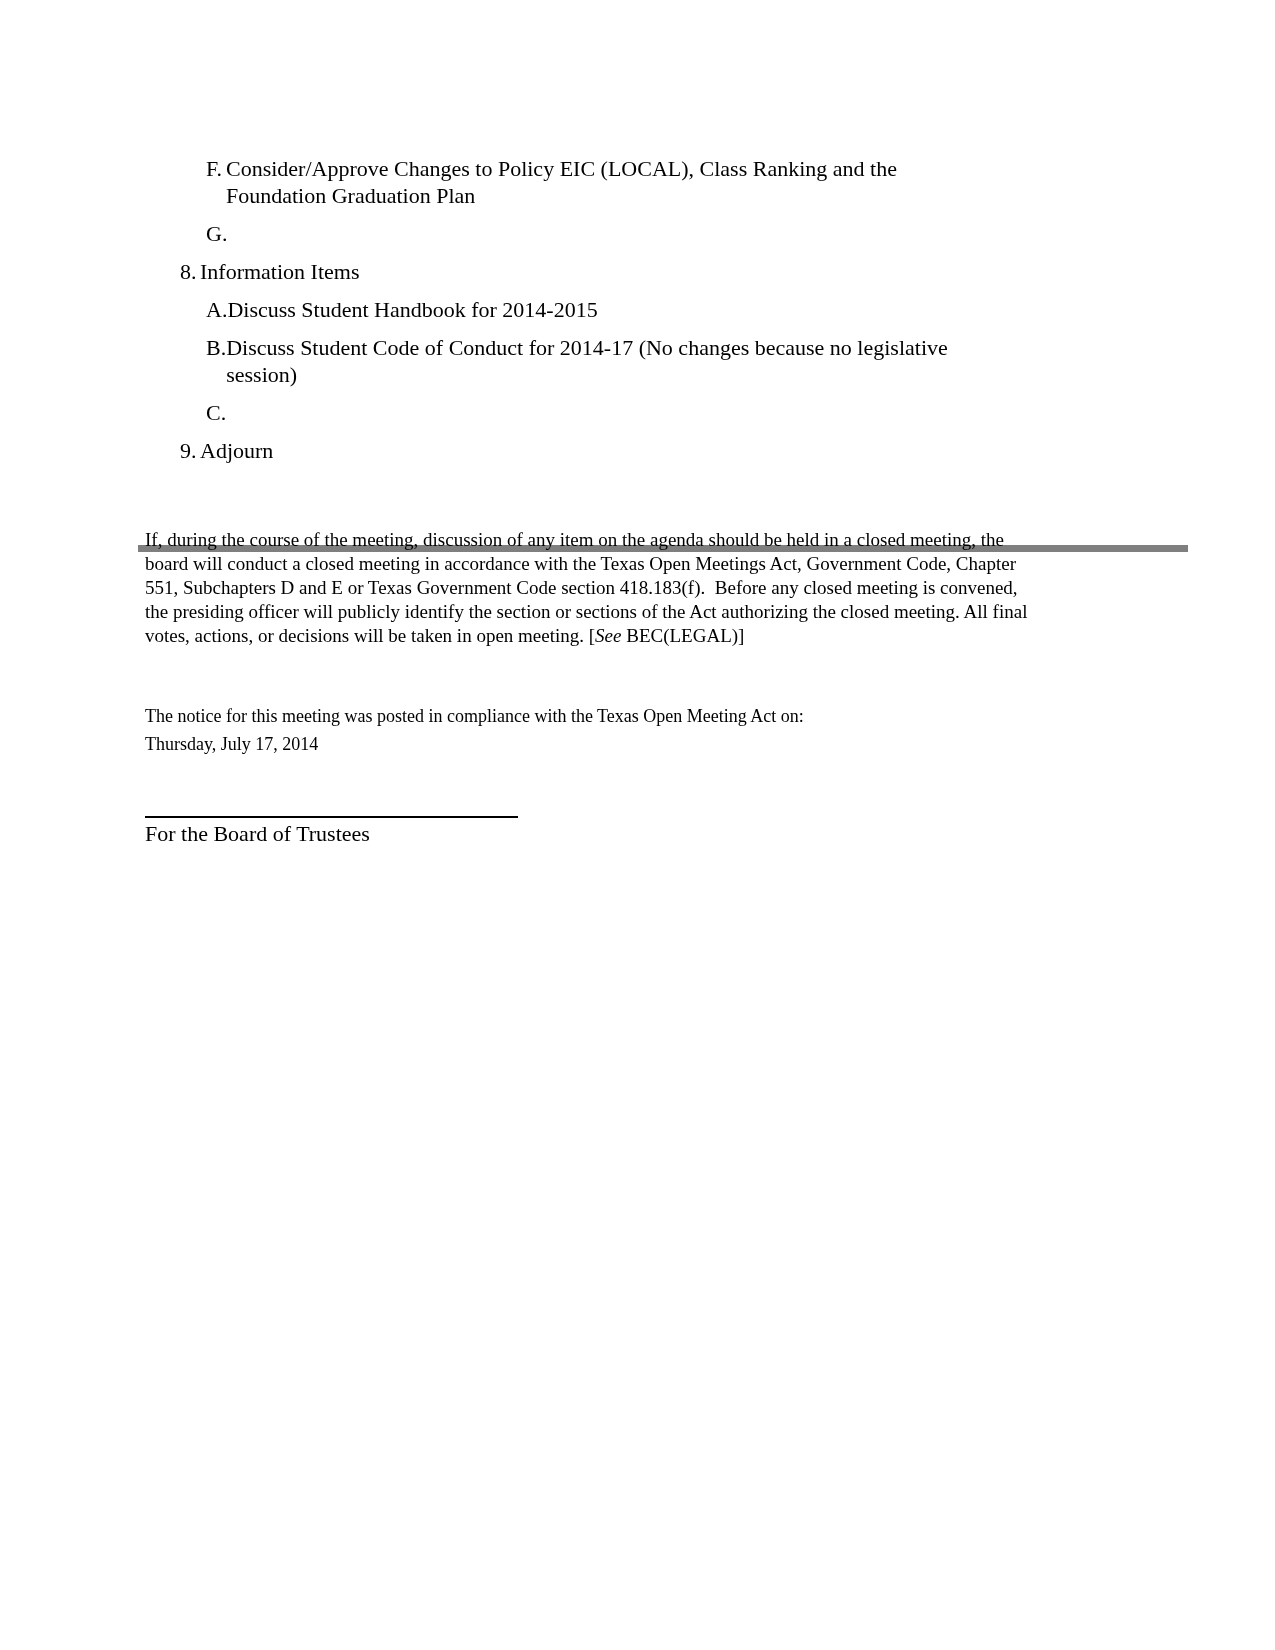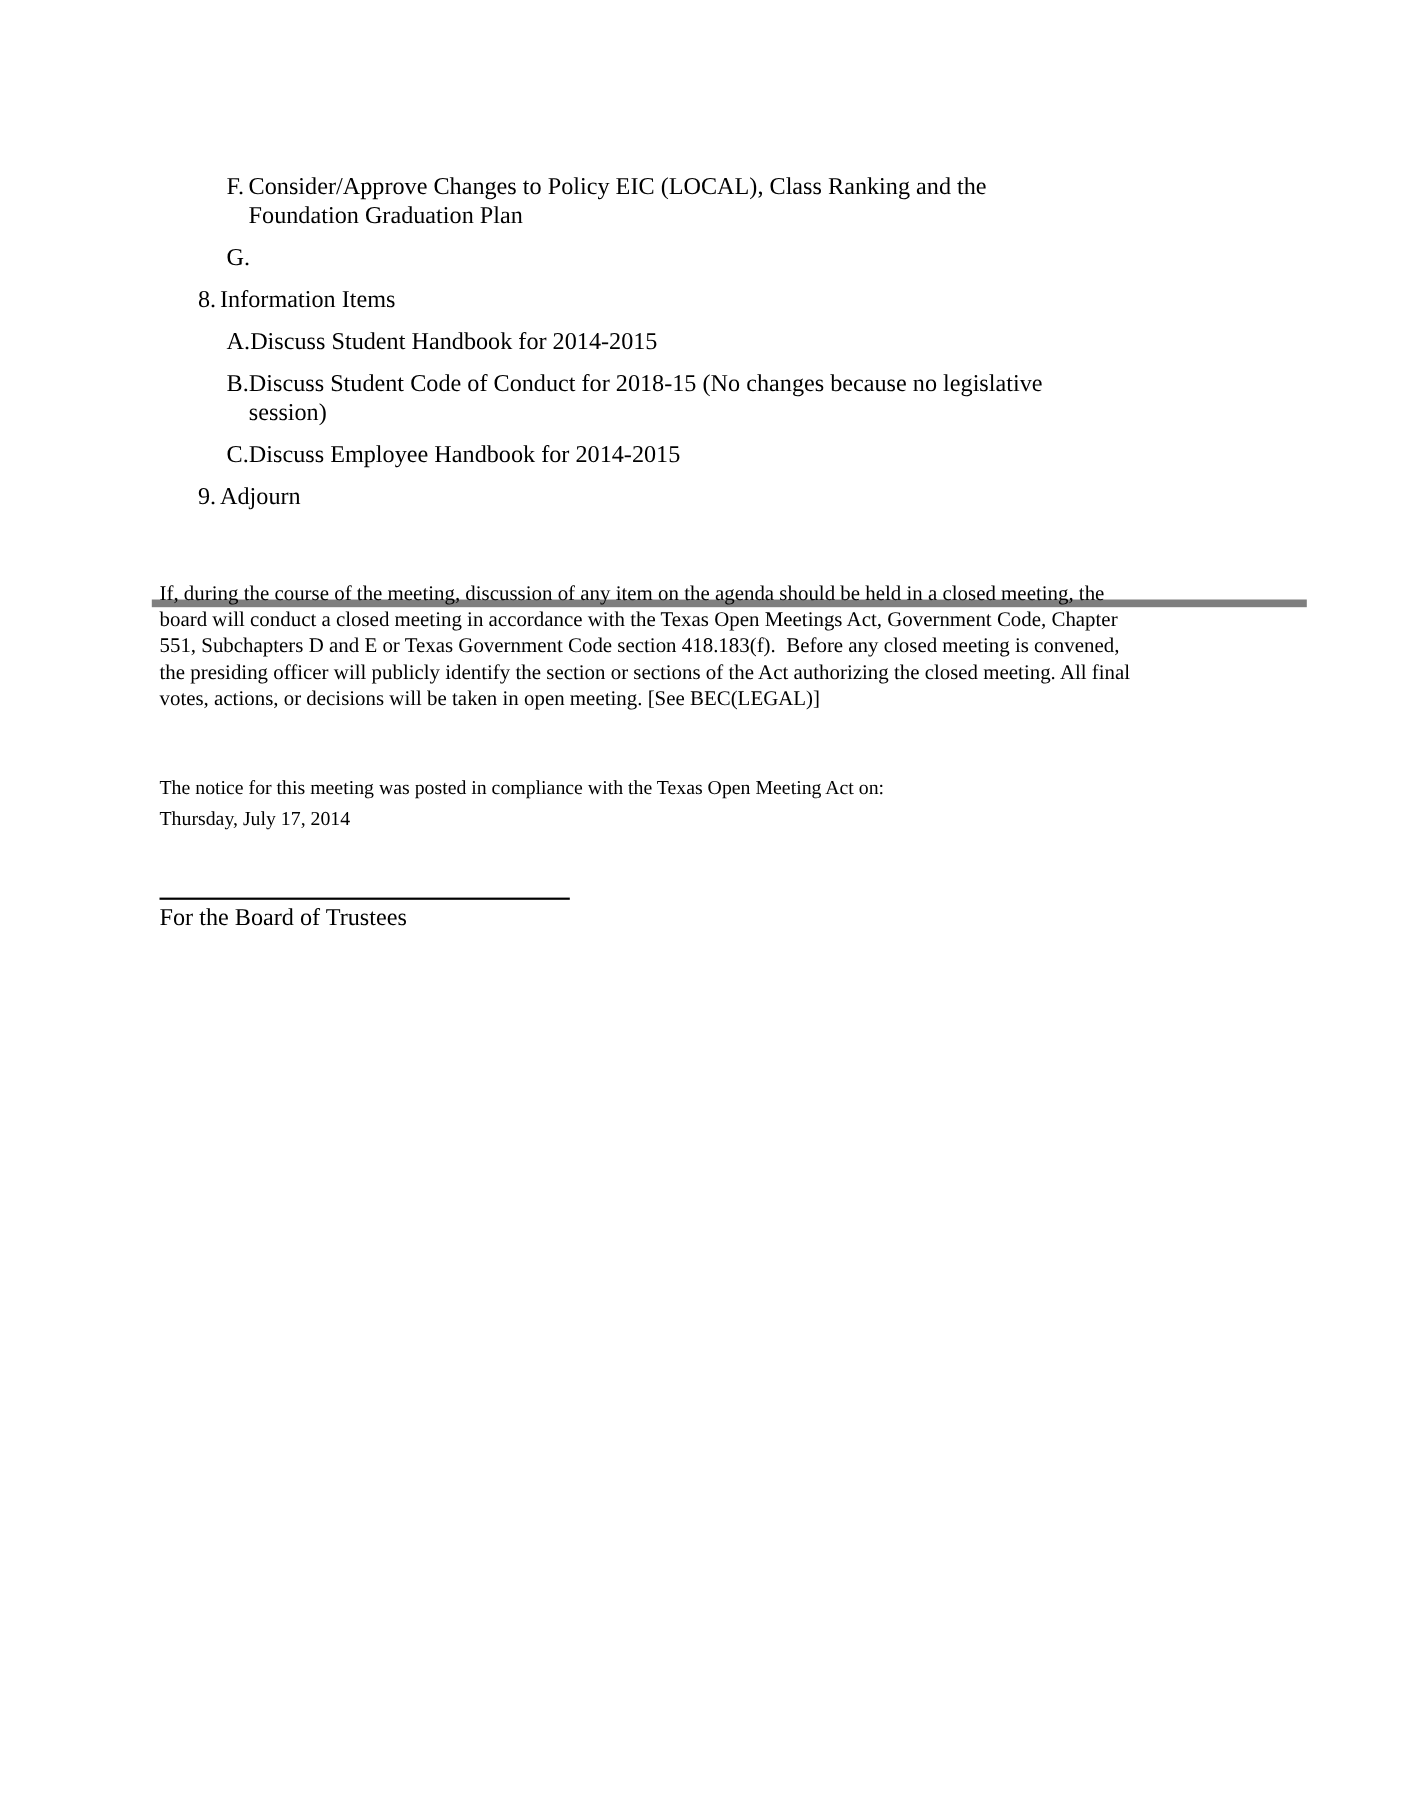--- a/index.html
+++ b/index.html
@@ -48,20 +48,21 @@
   .disclaimer {
     position: absolute;
     left: 145px;
     top: 528px;
     width: 1000px;
     font-size: 19px;
     line-height: 24px;
     white-space: pre-wrap;
   }
   .disclaimer .italic {
+    font-style: italic;
   }
   .notice {
     position: absolute;
     left: 145px;
     top: 702px;
     width: 1000px;
     font-size: 18px;
     line-height: 28px;
     white-space: pre-wrap;
   }
@@ -103,27 +104,26 @@
       <div class="agenda-text">Information Items</div>
     </div>
 
     <div class="agenda-row lvl2">
       <div class="agenda-label">A.</div>
       <div class="agenda-text">Discuss Student Handbook for 2014-2015</div>
     </div>
 
     <div class="agenda-row lvl2">
       <div class="agenda-label">B.</div>
-      <div class="agenda-text">Discuss Student Code of Conduct for 2018-15 (No changes because no legislative
+      <div class="agenda-text">Discuss Student Code of Conduct for 2014-17 (No changes because no legislative
 session)</div>
     </div>
 
     <div class="agenda-row lvl2">
       <div class="agenda-label">C.</div>
-      <div class="agenda-text">Discuss Employee Handbook for 2014-2015</div>
     </div>
 
     <div class="agenda-row lvl1">
       <div class="agenda-label">9.</div>
       <div class="agenda-text">Adjourn</div>
     </div>
 
   </div>
 
   <div class="divider"></div>

